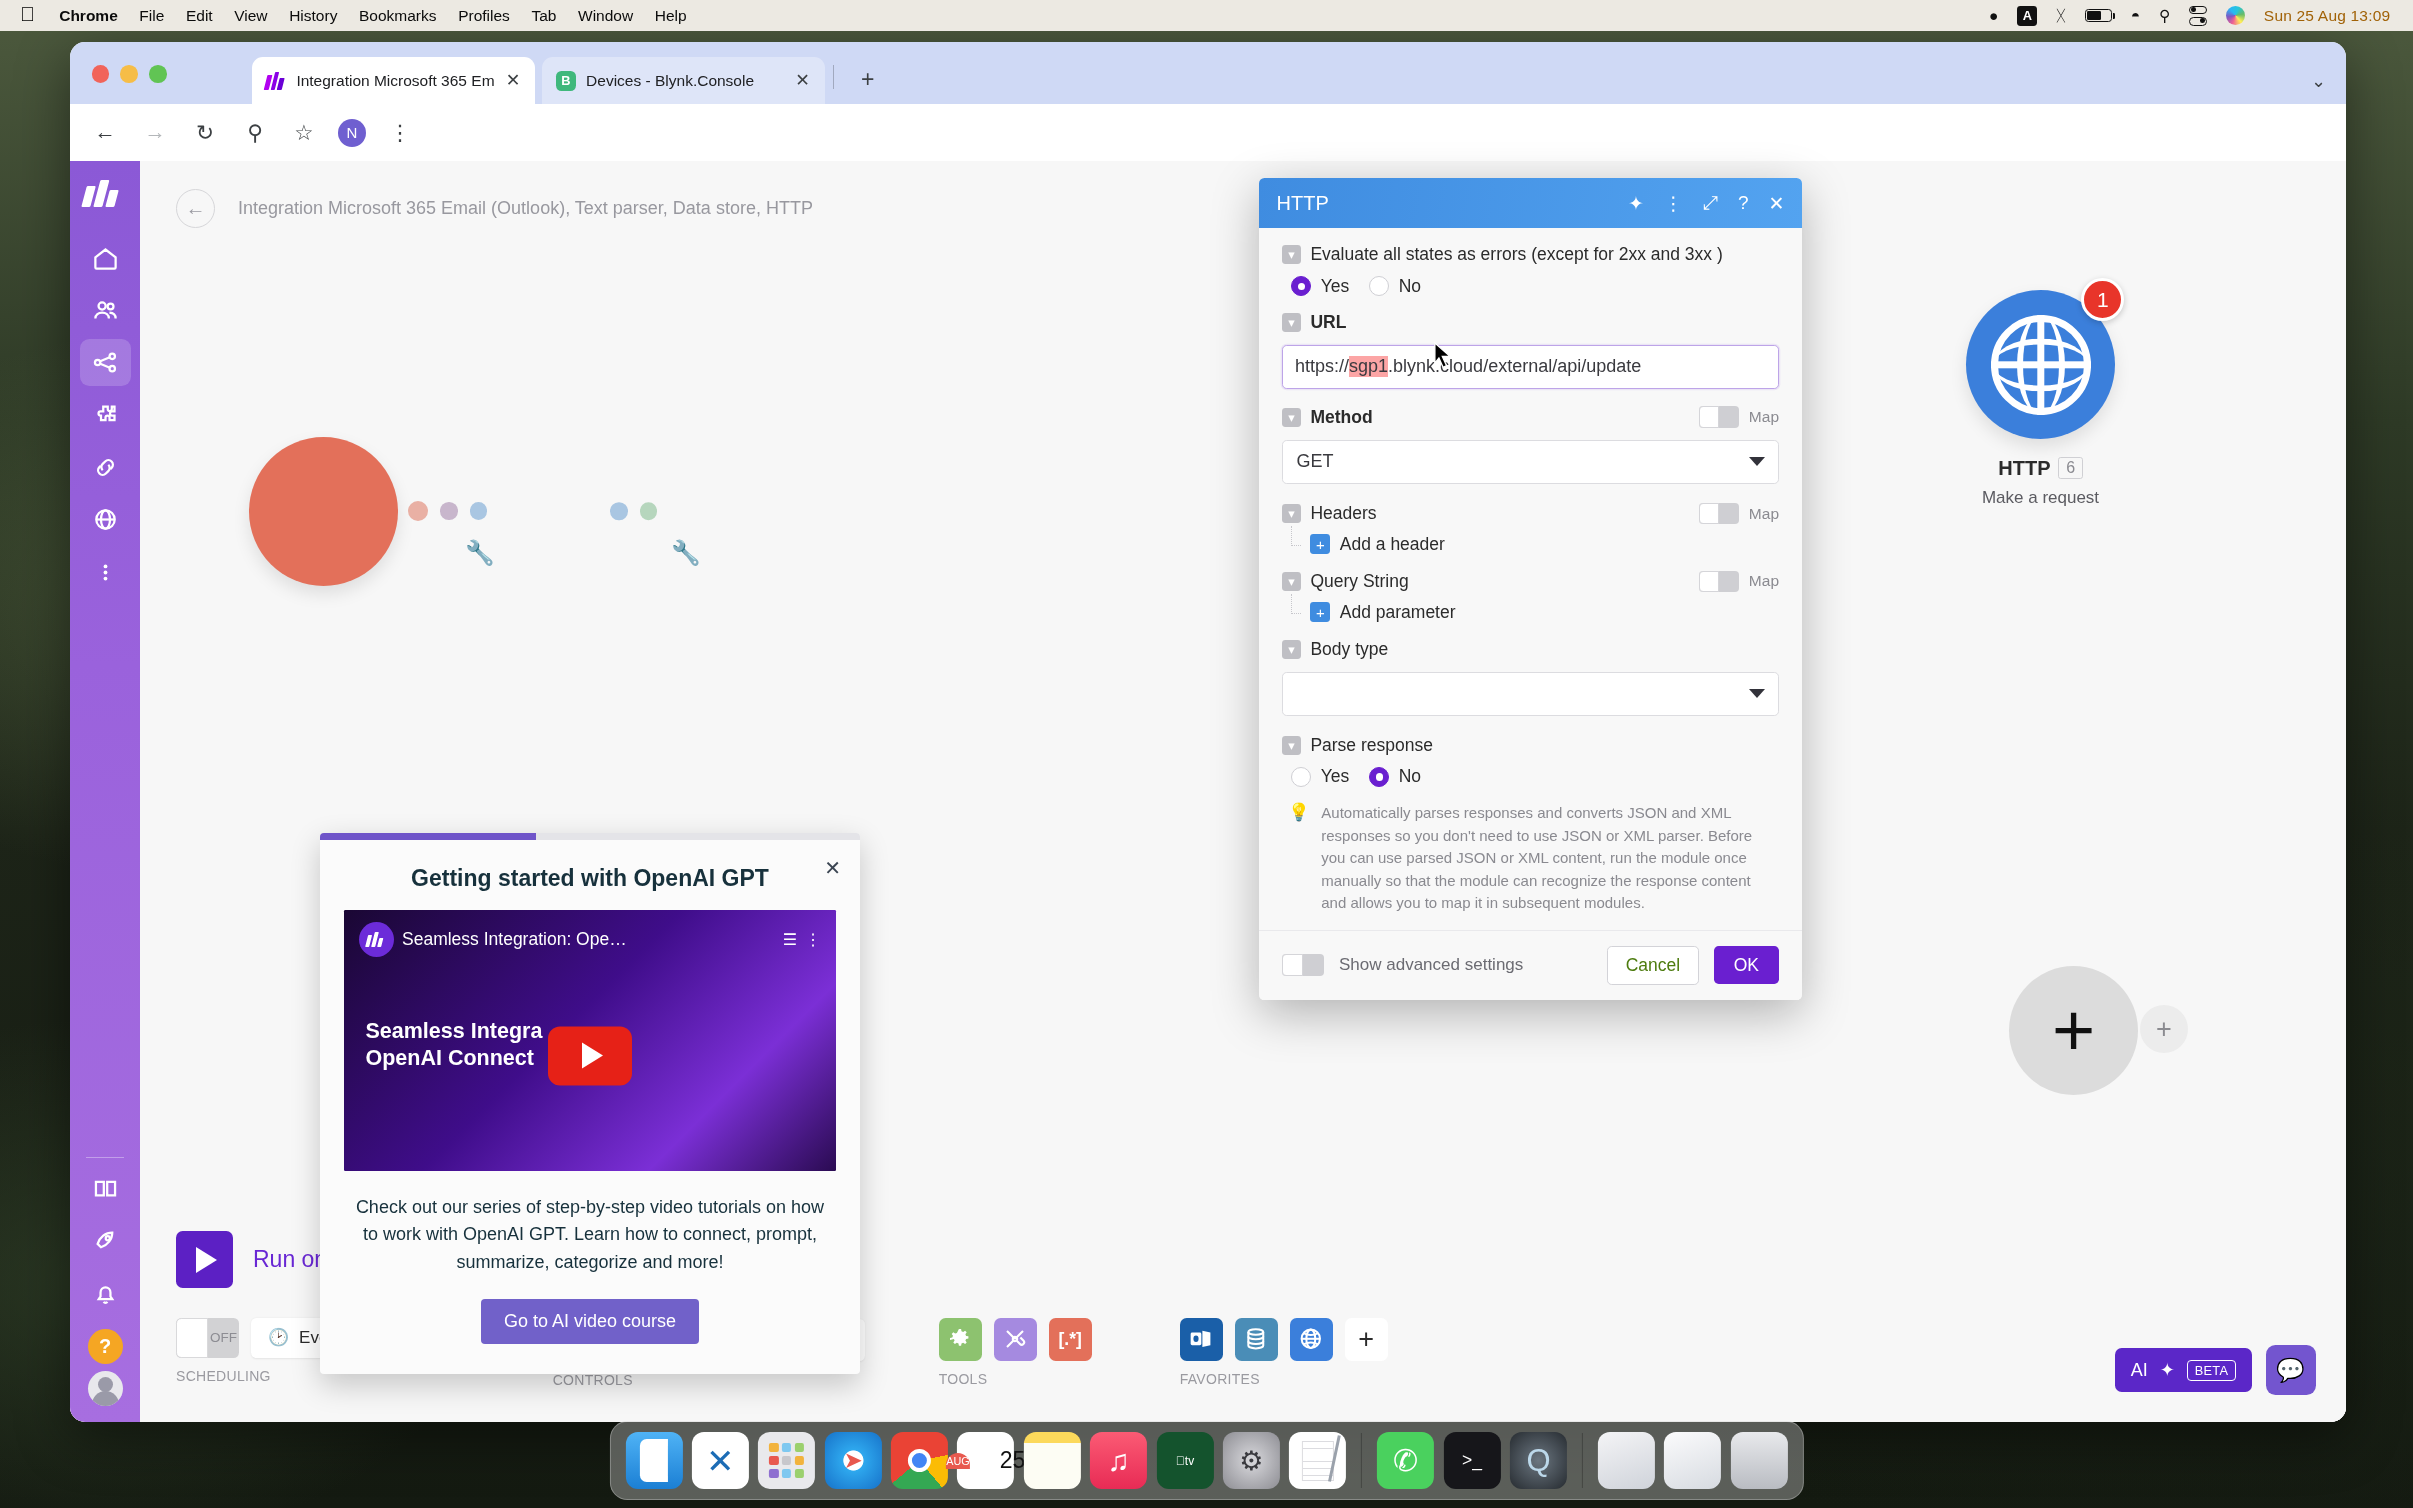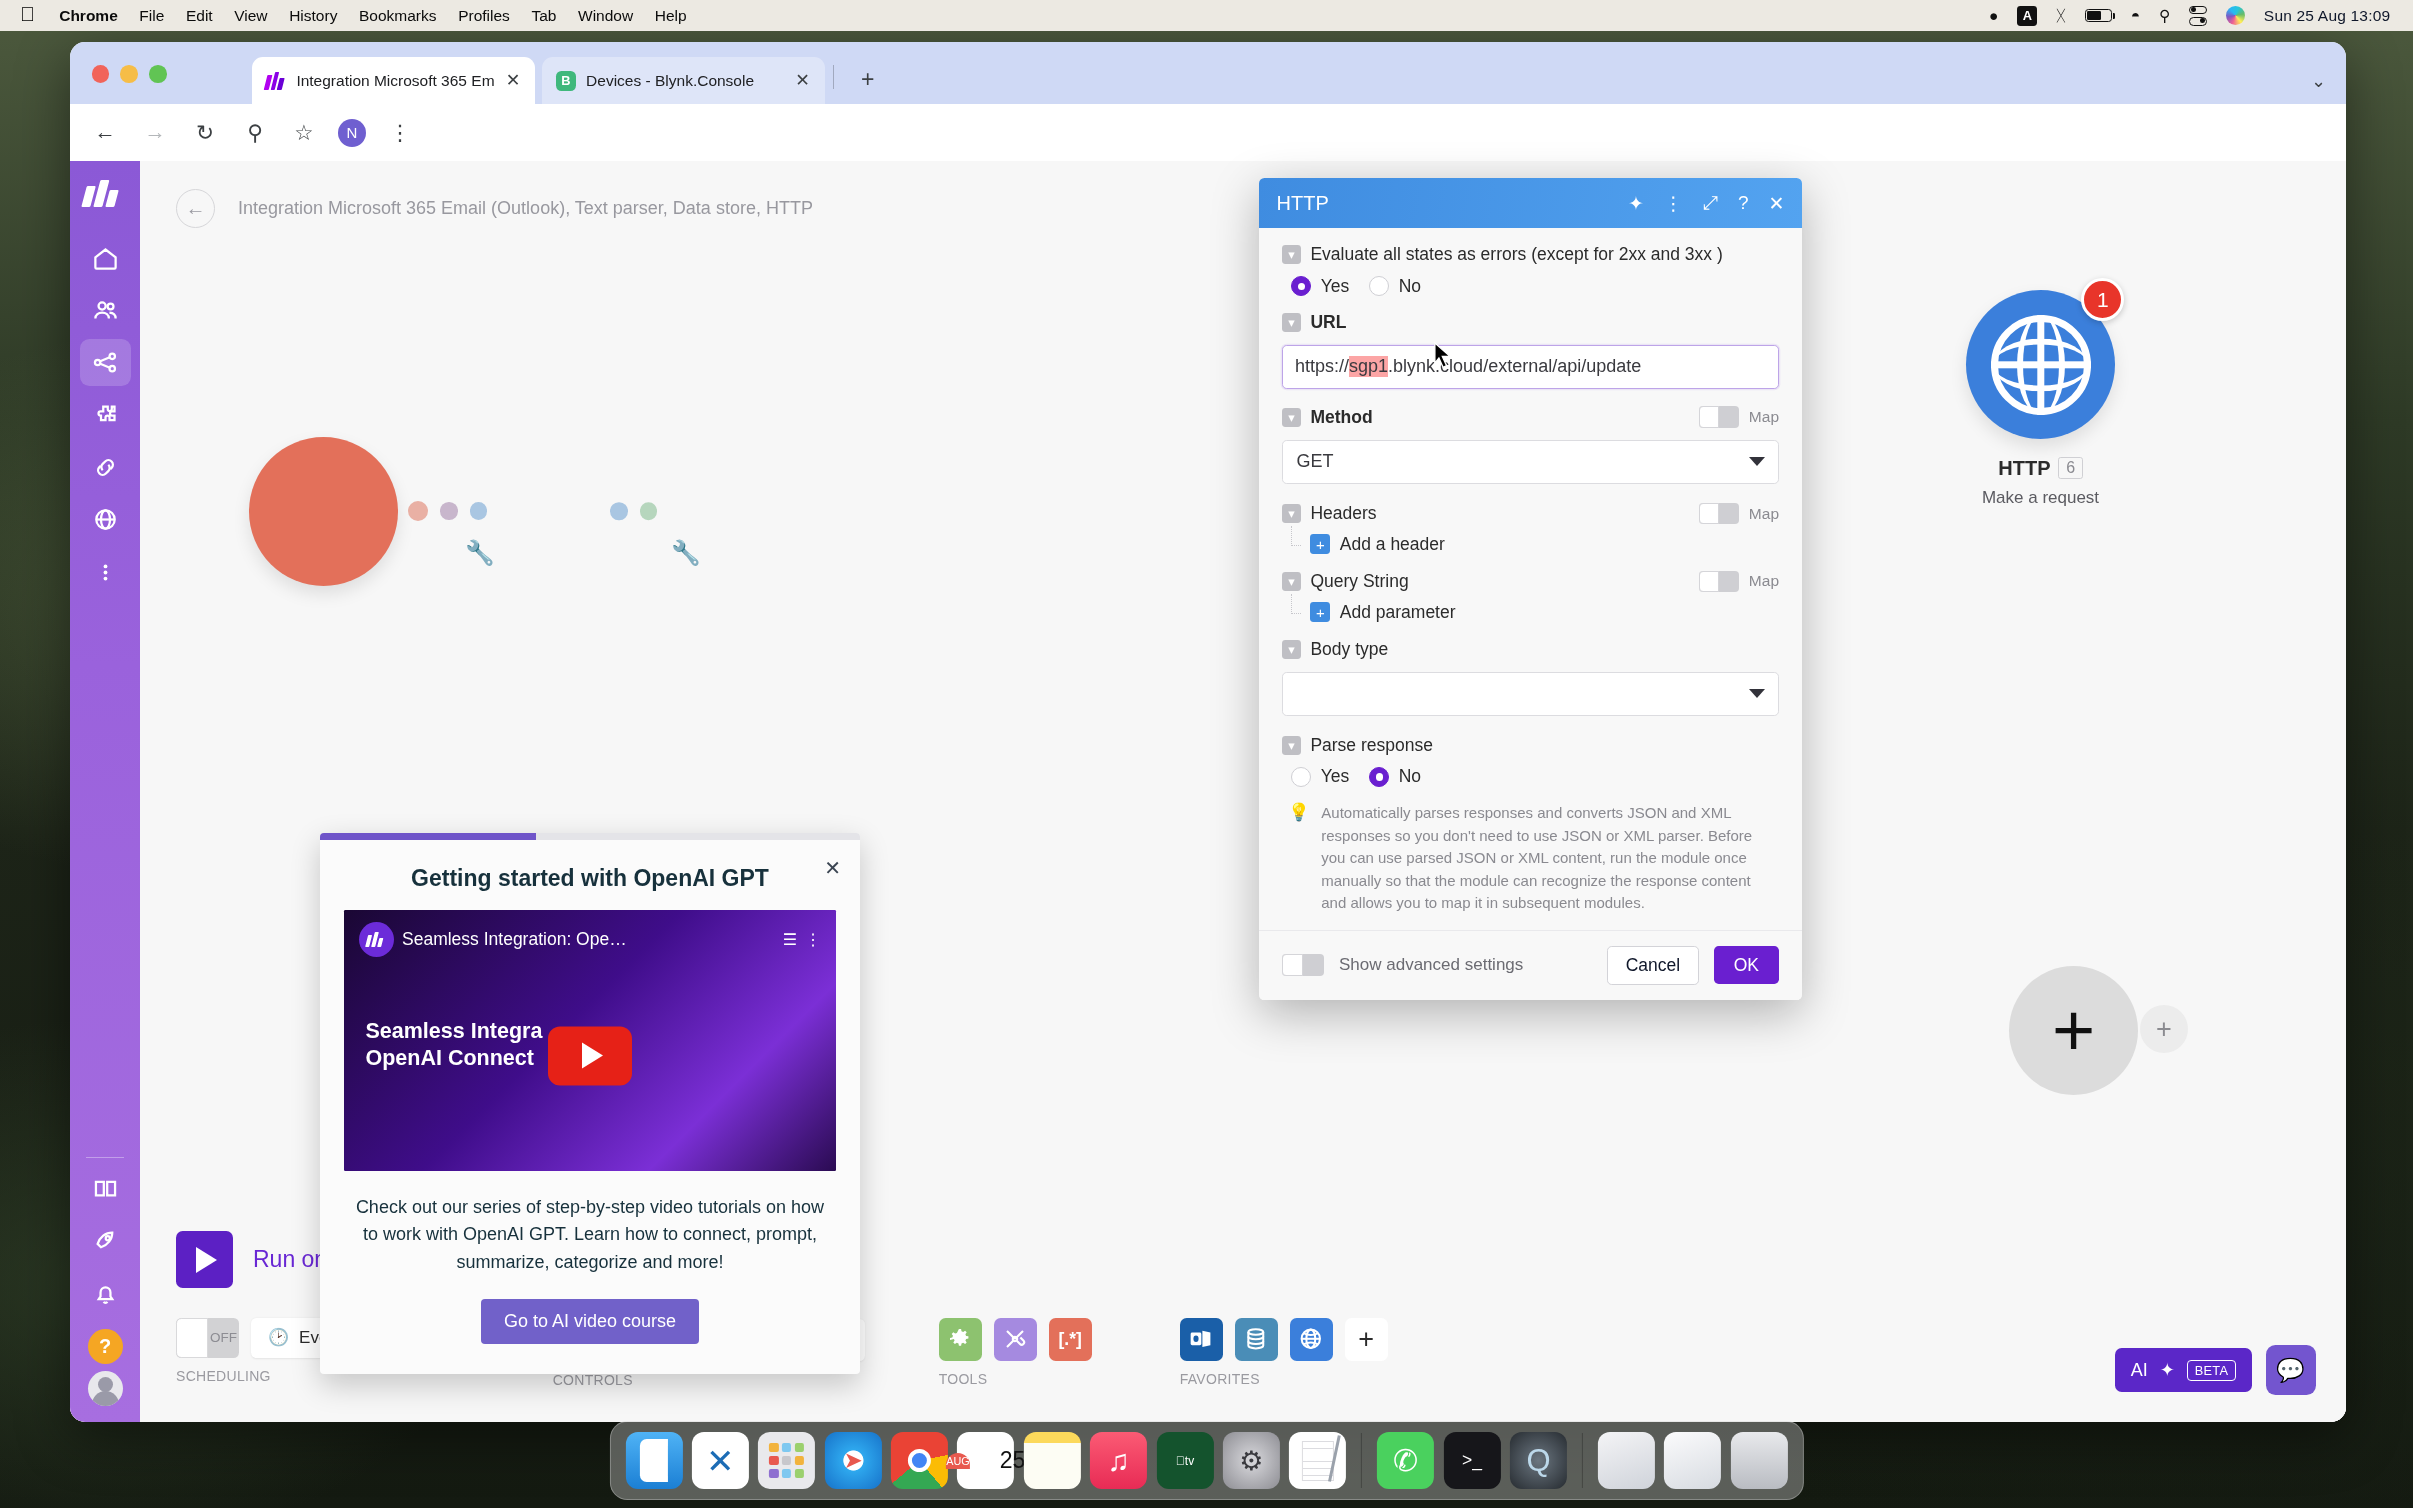--- a/index.html
+++ b/index.html
@@ -32,21 +32,21 @@
     display: flex; align-items: center;
     padding: 0 16px;
     z-index: 300;
   }
   .menubar-left { display: flex; align-items: center; gap: 0; }
   .apple-logo { width: 23px; text-align: center; font-size: 20px; line-height: 1; color: #000; margin-right: 9.4px; position: relative; top: -2px; }
   .menu-item { font-size: 15.5px; color: #0b0b0b; padding: 0 10.8px; white-space: nowrap; }
   .menu-item.bold { font-weight: bold; }
   .menubar-right { margin-left: auto; display: flex; align-items: center; gap: 19px; padding-right: 6.7px; }
   .mb-icon { font-size: 15.5px; color: #111; display: flex; align-items: center; }
-  .mb-clock { font-size: 15.5px; color: #0f172a; letter-spacing: 0.2px; }
+  .mb-clock { font-size: 15.5px; color: #a16207; letter-spacing: 0.2px; }
   .ico-box{ width:20px;height:20px;border-radius:3.4px;background:#111;color:#fff;display:flex;align-items:center;justify-content:center;font-size:12.8px;font-weight:bold;}
   .ico-batt{ width:27px;height:13.5px;border:1.7px solid #111;border-radius:3.4px;position:relative;display:flex;align-items:center;padding:1.3px;}
   .ico-batt::after{content:"";position:absolute;right:-4px;top:3.4px;width:2px;height:5.4px;background:#111;border-radius:0 1.3px 1.3px 0;}
   .ico-batt i{display:block;height:100%;width:62%;background:#111;border-radius:1.3px;}
   .ico-cc{width:17.5px;height:20px;display:flex;flex-direction:column;justify-content:space-between;}
   .ico-cc span{display:block;height:8.8px;border:1.3px solid #111;border-radius:4.7px;position:relative;}
   .ico-cc span::before{content:"";position:absolute;width:4.7px;height:4.7px;border-radius:50%;background:#111;top:0.7px;left:0.7px;}
   .ico-cc span:last-child::before{left:auto;right:0.7px;}
   .ico-siri{width:19px;height:19px;border-radius:50%;background:conic-gradient(from 200deg,#f06292,#7e57c2,#29b6f6,#26c6da,#66bb6a,#ffee58,#f06292);}
 
@@ -248,21 +248,21 @@
   .addline::after{content:""; position:absolute; left:0; top:11.4px; width:9.4px;height:1.3px;border-top:1.3px dotted #c7c7cc;}
   .plus-sq { width:20px;height:20px;border-radius:3.4px;background:#3f8ce0;color:#fff;font-size:15px;display:flex;align-items:center;justify-content:center;}
   .add-txt { font-size: 17.5px; color:#2b2b2b; }
   .hint { display:flex; gap: 10.8px; margin: 12px 0 8px 6.7px; }
   .hint .bulb { font-size: 17.5px; color:#f0b429; flex:0 0 17.5px; }
   .hint .txt { font-size: 15px; line-height: 1.5; color:#8a8a90; }
   .dlg-foot { border-top: 0.7px solid #e9e9ec; display:flex; align-items:center; gap: 15px; padding: 15px 23px; background:#f8f8f8; }
   .foot-sw { width: 42px;height:21.5px;border-radius:4px;background:#cfcfd3;display:flex;align-items:center; }
   .foot-sw i { display:block;width:21px;height:21.5px;background:#fff;border:0.7px solid #d5d5d9;border-radius:4px 0 0 4px;}
   .foot-lbl { font-size: 17px; color:#6b6b72; }
-  .btn-cancel { margin-left:auto; font-size: 17.5px; color:#0f172a; background:#fff; border:0.7px solid #d3d3d8; border-radius:4.7px; padding: 8px 17.5px; font-family:inherit; }
+  .btn-cancel { margin-left:auto; font-size: 17.5px; color:#4d7c0f; background:#fff; border:0.7px solid #d3d3d8; border-radius:4.7px; padding: 8px 17.5px; font-family:inherit; }
   .btn-ok { font-size: 17.5px; color:#fff; background:#6a1fd0; border:none; border-radius:4.7px; padding: 8.8px 20px; font-family:inherit; }
 
   .cursor { position:absolute; left: 1432px; top: 341px; z-index: 200; }
   .cursor svg { width: 23px; height: 31px; }
 
   
   .dock { position:absolute; left: 50%; transform: translateX(-50%); bottom: 8px; height: 79px;
     background: rgba(190,190,190,.42); border: 1px solid rgba(255,255,255,.28);
     border-radius: 17.5px; display:flex; align-items:center; gap: 9.4px; padding: 0 15px; z-index: 250; }
   .dock-ico { width: 57px; height: 57px; border-radius: 12px; display:flex; align-items:center; justify-content:center; font-size: 27px; color:#fff; position:relative; }

